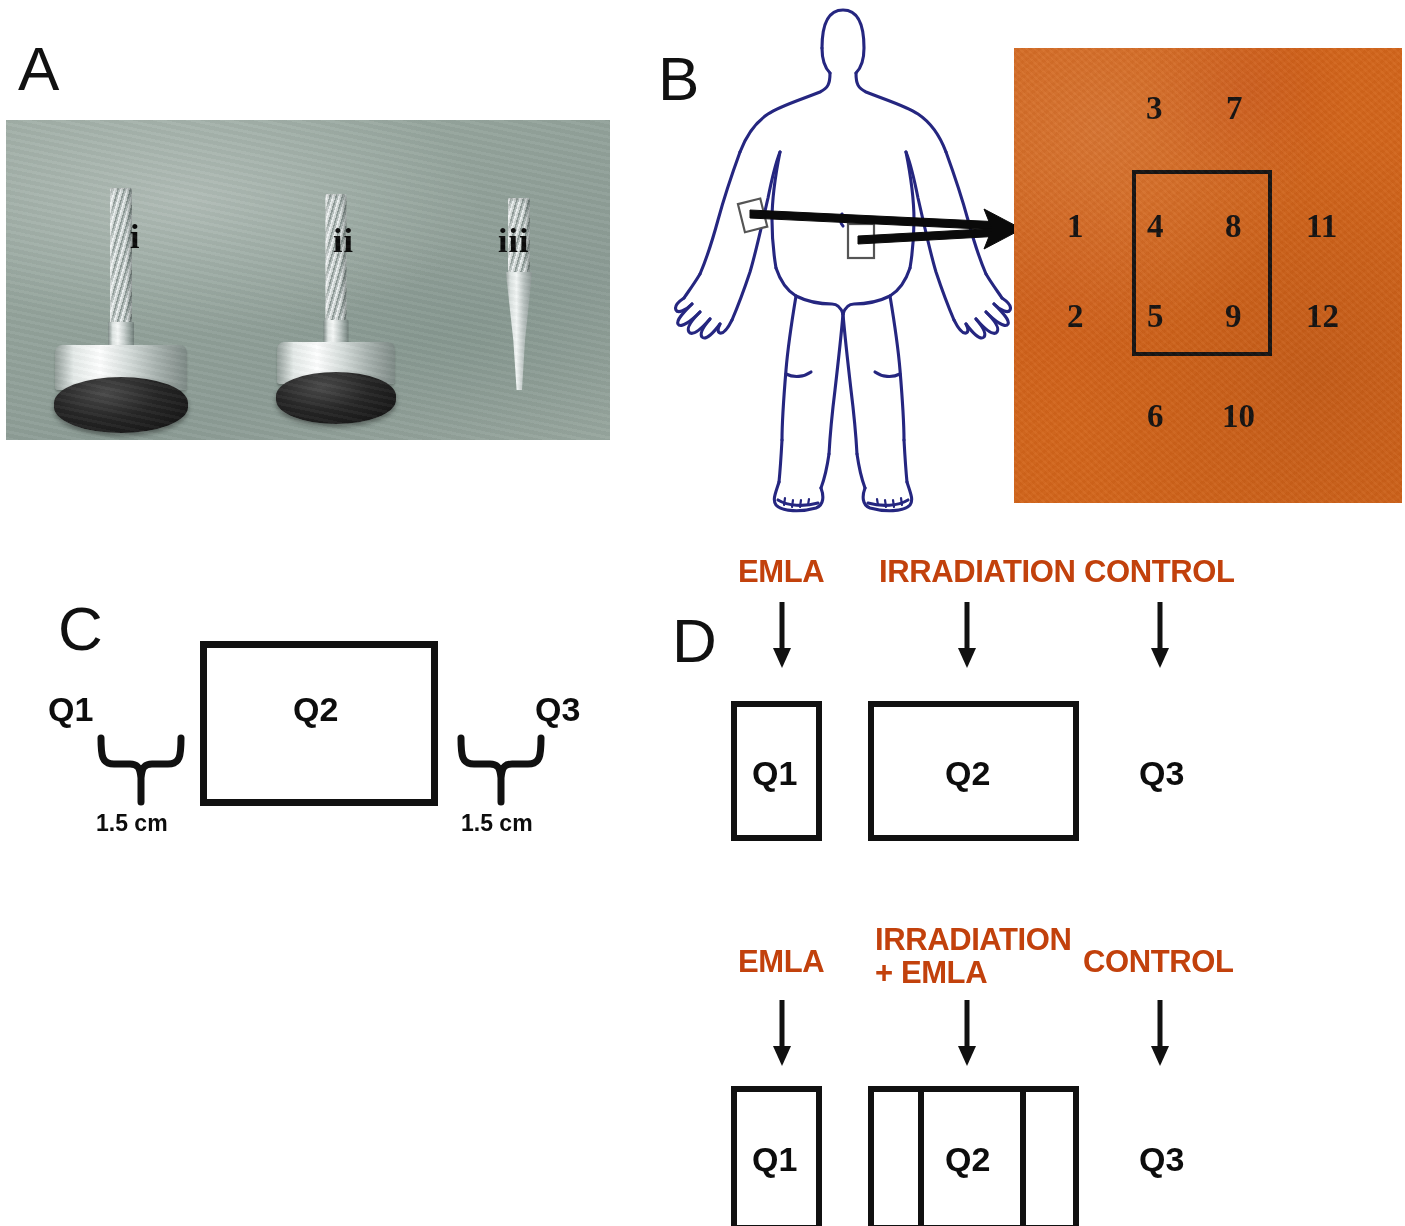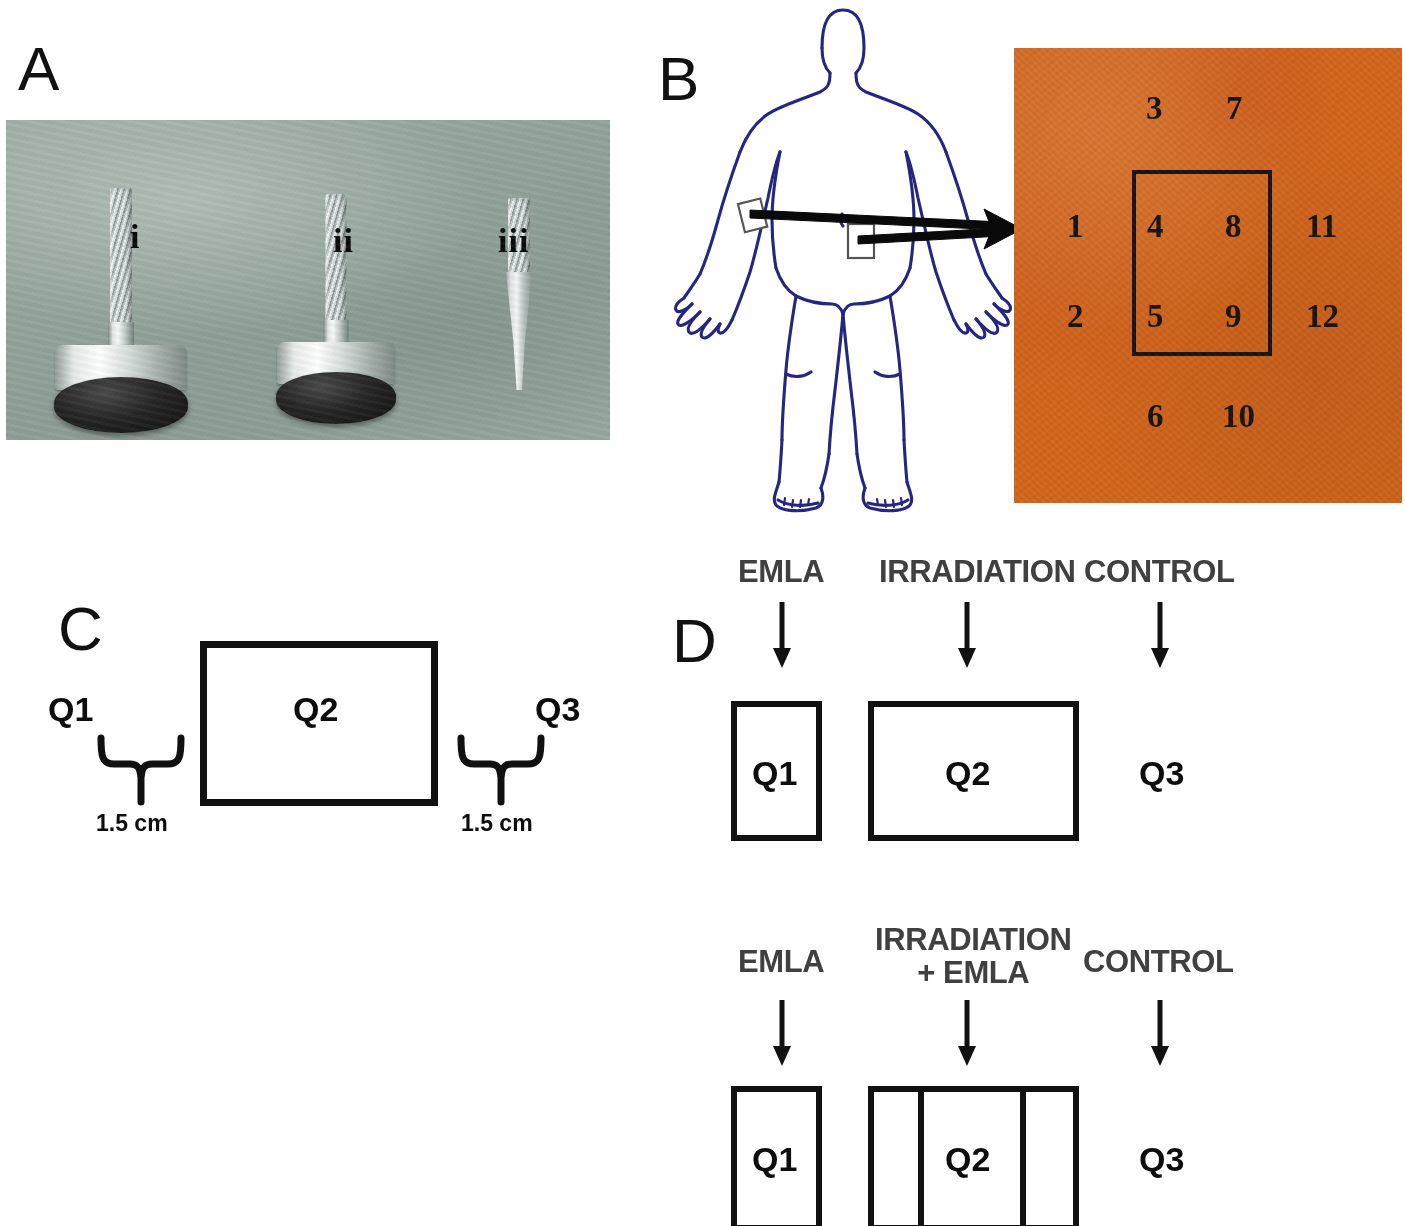--- a/index.html
+++ b/index.html
@@ -204,24 +204,23 @@
   #c-dim-right { left: 461px; top: 812px; }
 
   
   #panel-d { position: absolute; left: 640px; top: 530px; width: 765px; height: 696px; }
   .d-head {
     position: absolute;
     font-family: "Liberation Sans", sans-serif;
     font-weight: 700;
     font-size: 31px;
     line-height: 1.05;
-    color: #404040;
+    color: #c2410c;
     white-space: pre-line;
     letter-spacing: -0.4px;
-    text-align: center;
   }
   .d-arrow { position: absolute; }
   .d-box {
     position: absolute;
     border: 6px solid #111;
     box-sizing: border-box;
     background: #fff;
   }
   .d-q {
     position: absolute;

